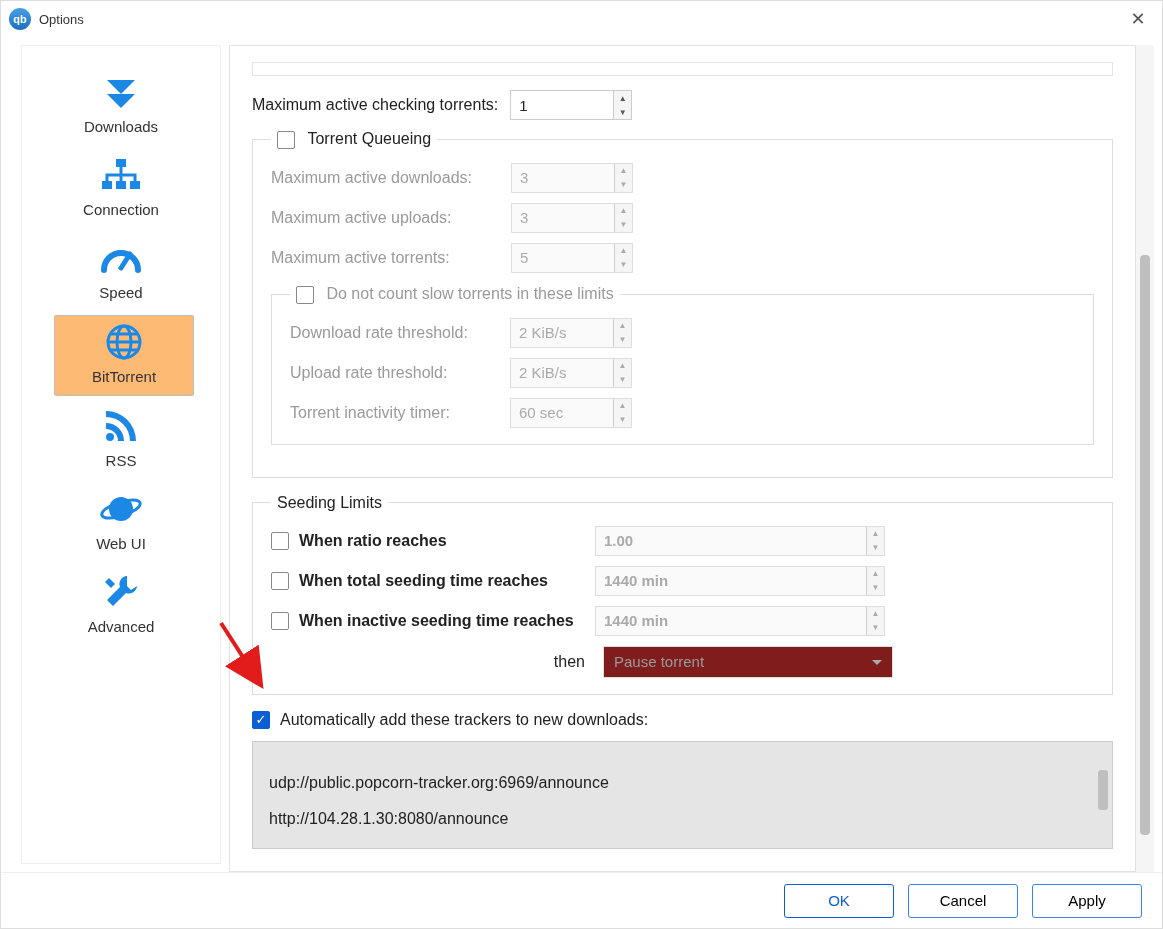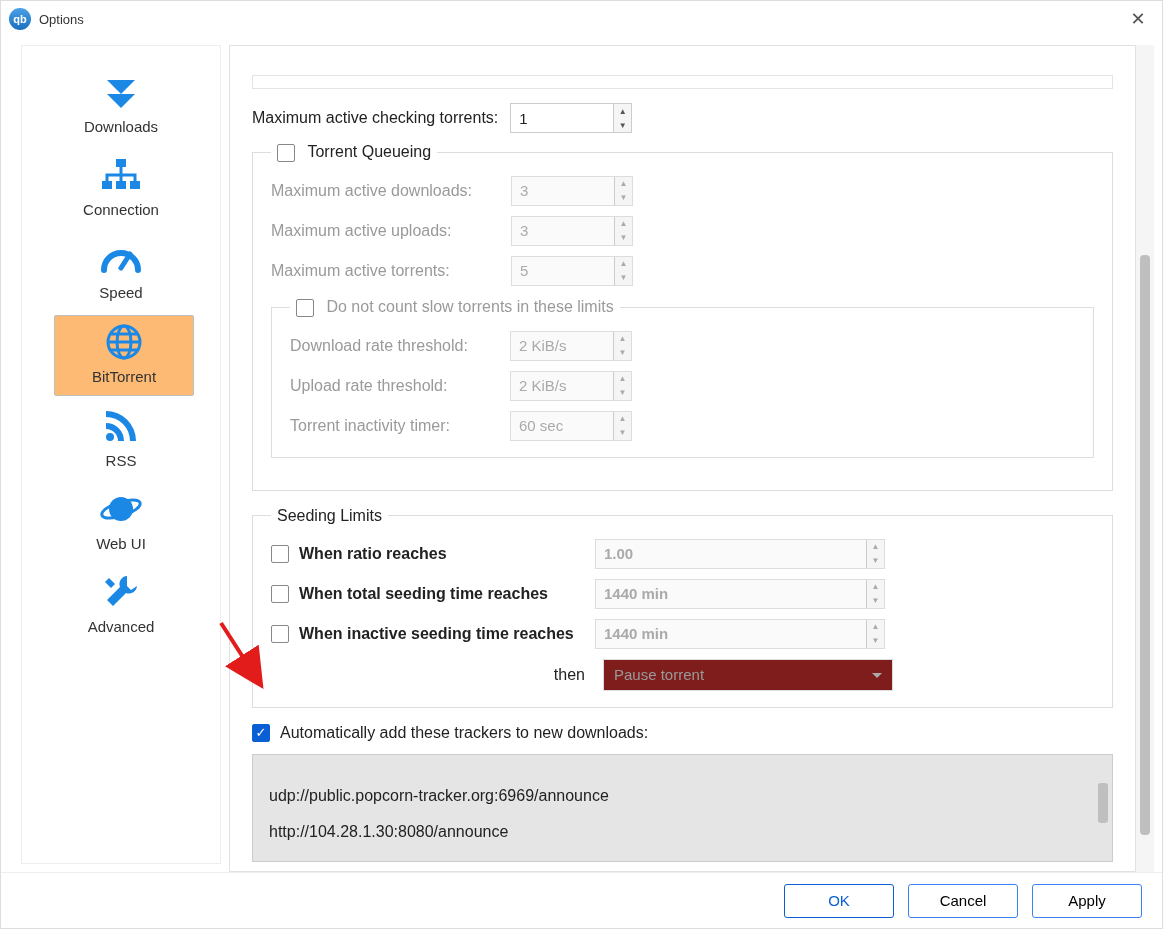--- a/index.html
+++ b/index.html
@@ -9,21 +9,21 @@
   .titlebar .app-icon { width: 22px; height: 22px; border-radius: 50%; background: linear-gradient(#4aa0e6,#1b6fc0); display:flex; align-items:center; justify-content:center; color:#fff; font-size:11px; font-weight:600; margin-right:8px; }
   .titlebar .title { flex:1; color:#333; font-size:13px; }
   .titlebar .close { width:32px; text-align:center; font-size:18px; color:#555; cursor:pointer; }
   .body { flex:1; display:flex; min-height:0; }
   .sidebar { width:200px; padding:20px 0; background:#fff; border-right:1px solid #e8e8e8; display:flex; flex-direction:column; align-items:center; gap:4px; margin:8px 0 8px 20px; border:1px solid #eee; }
   .side-item { width:140px; padding:6px 0 10px 0; display:flex; flex-direction:column; align-items:center; gap:6px; border-radius:2px; cursor:pointer; }
   .side-item.active { background:#fdba74; border:1px solid #bfbfbf;margin-left:6px; }
   .side-item .ic { width:46px; height:40px; display:flex; align-items:center; justify-content:center; color:#1b88e6; }
   .side-item .lbl { font-size:15px; color:#333; }
   .content-wrap { flex:1; position:relative; display:flex; padding:8px 8px 0 8px; min-height:0; }
-  .content { flex:1; border:1px solid #e2e2e2; padding:29px 22px 22px 22px; overflow:hidden; position:relative; }
+  .content { flex:1; border:1px solid #e2e2e2; padding:16px 22px 22px 22px; overflow:hidden; position:relative; }
   .vscroll-track { width:18px; background:#f5f5f5; display:flex; flex-direction:column; align-items:center; }
   .vscroll-thumb { width:10px; background:#bfbfbf; border-radius:4px; margin-top:210px; height:580px; }
   .row { display:flex; align-items:center; gap:12px; margin-bottom:10px; }
   .lbl-text { font-size:16px; color:#222; }
   .disabled { color:#9a9a9a !important; }
   .spin { display:flex; align-items:center; border:1px solid #ccc; height:30px; background:#fff; }
   .spin.small { width:122px; }
   .spin.med { width:122px; }
   .spin .val { flex:1; padding:0 8px; font-size:15px; }
   .spin .btns { width:18px; display:flex; flex-direction:column; border-left:1px solid #ccc; height:100%; }

